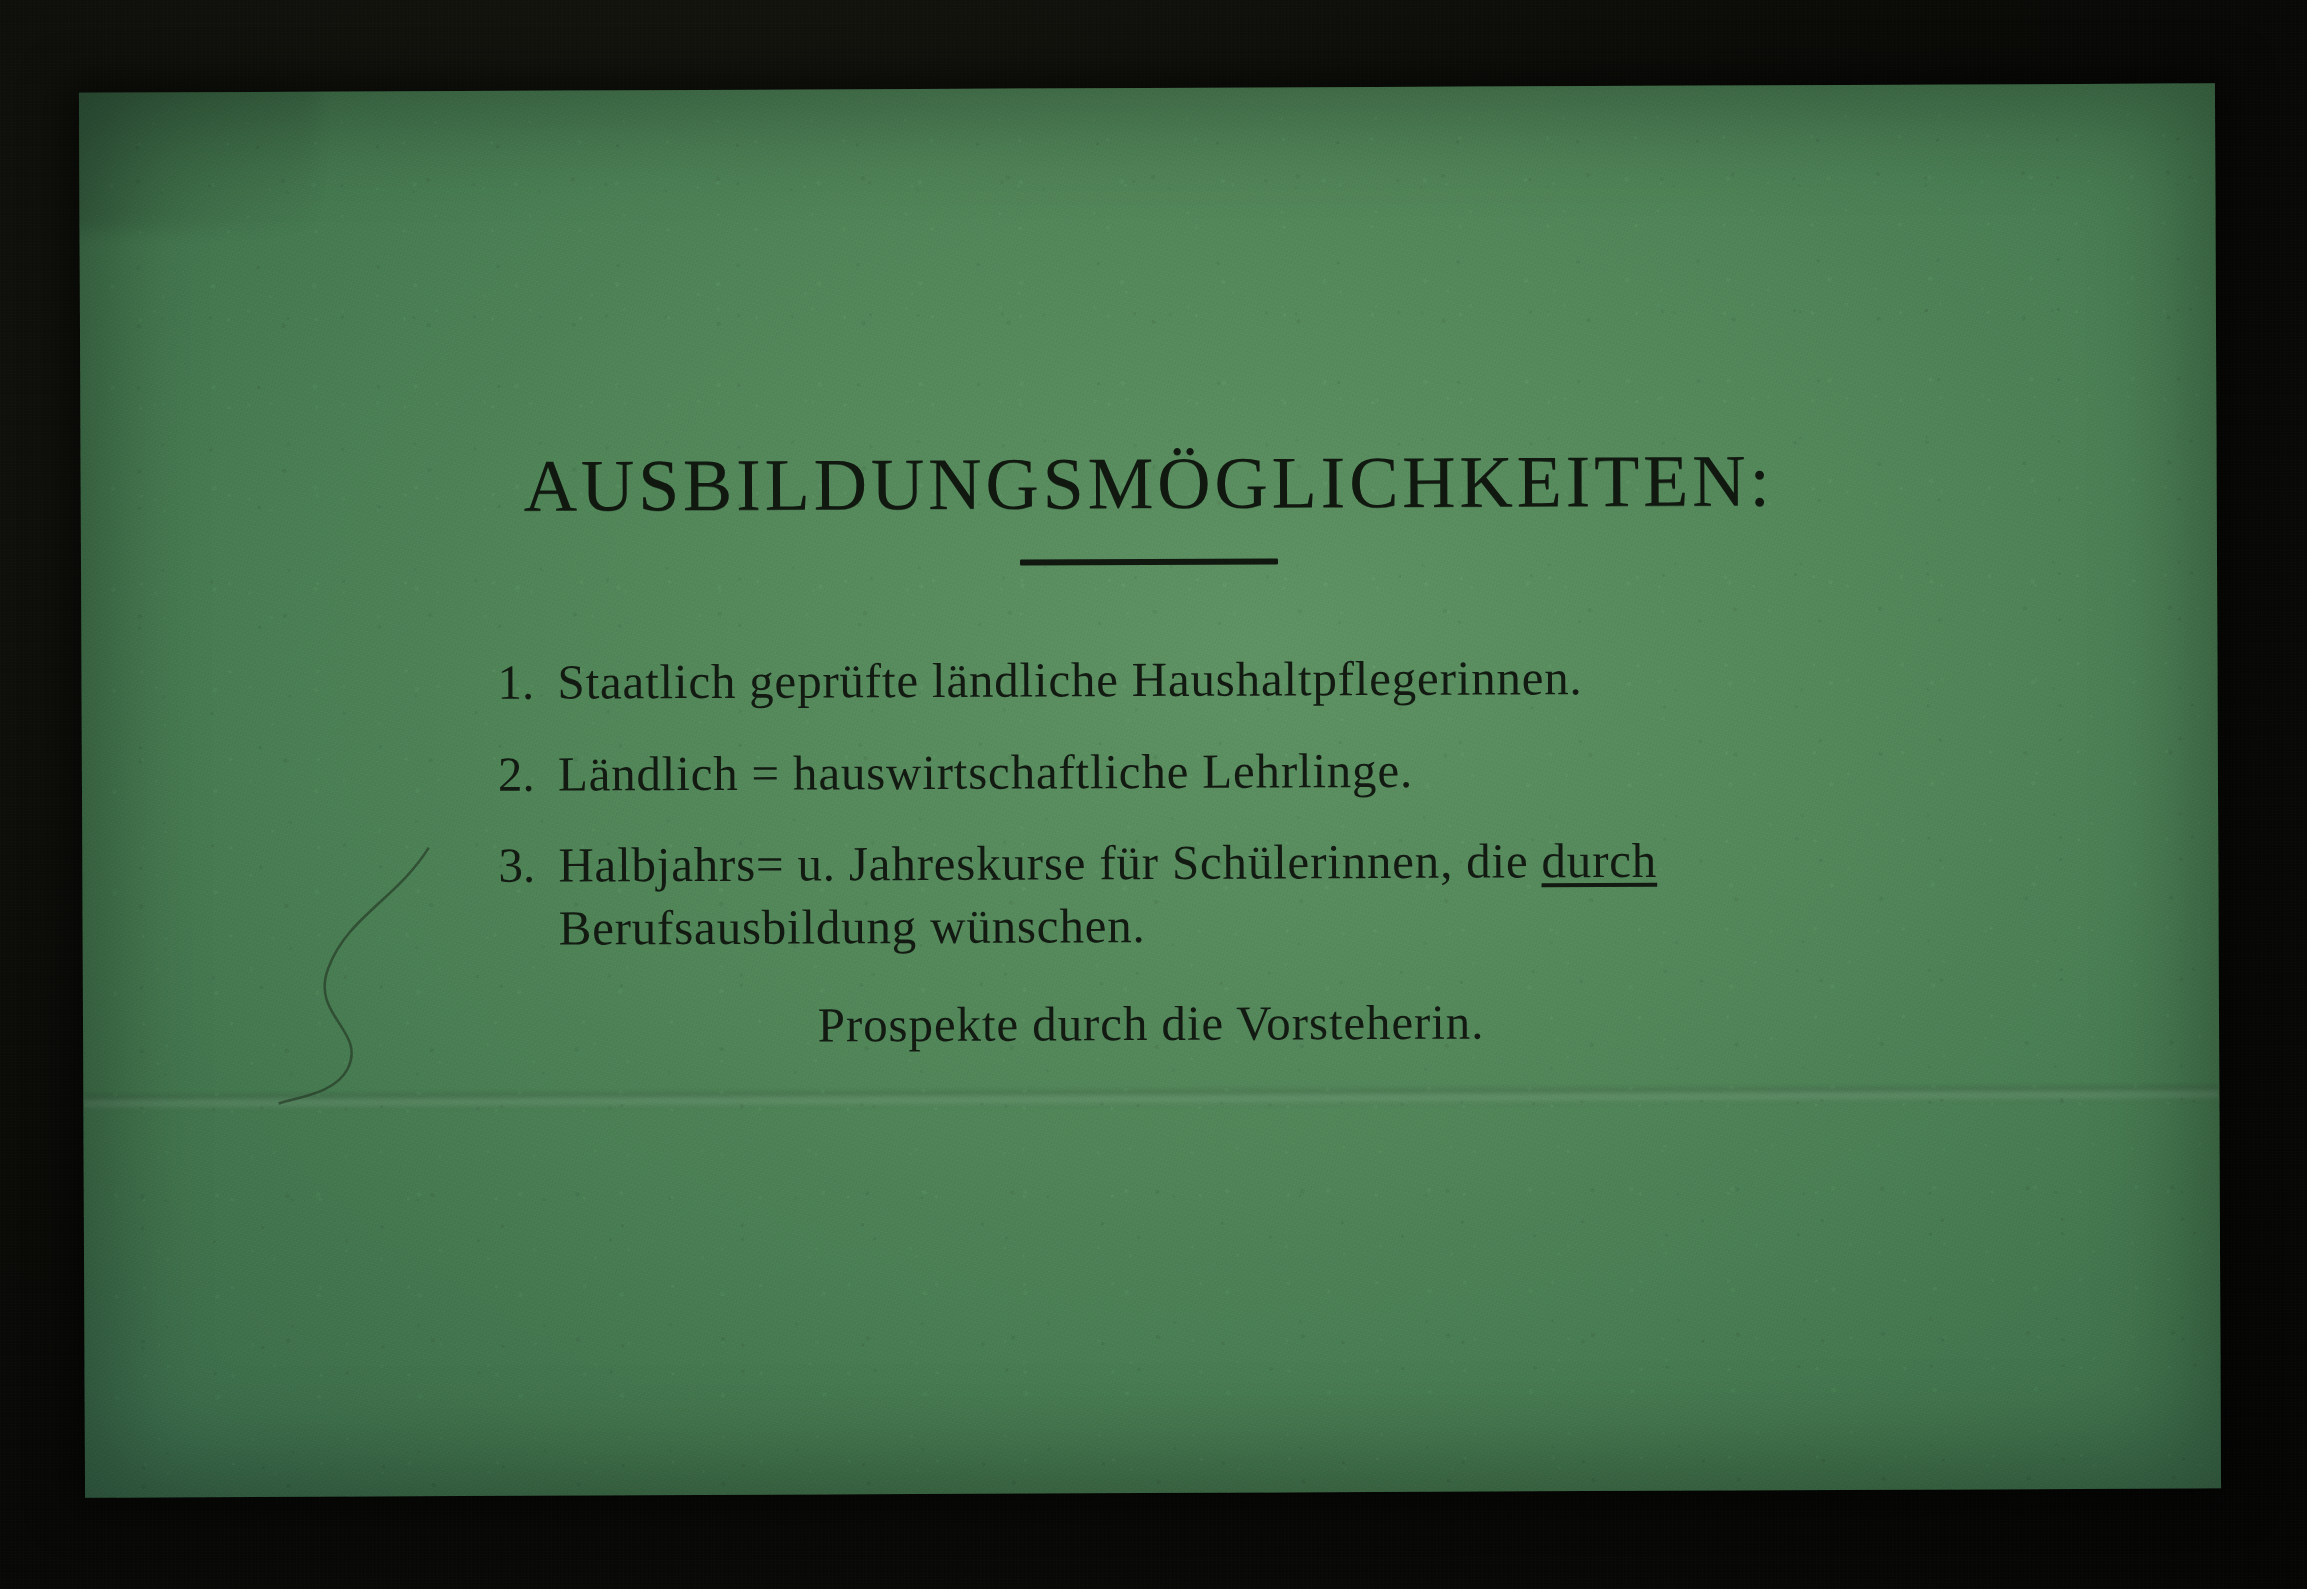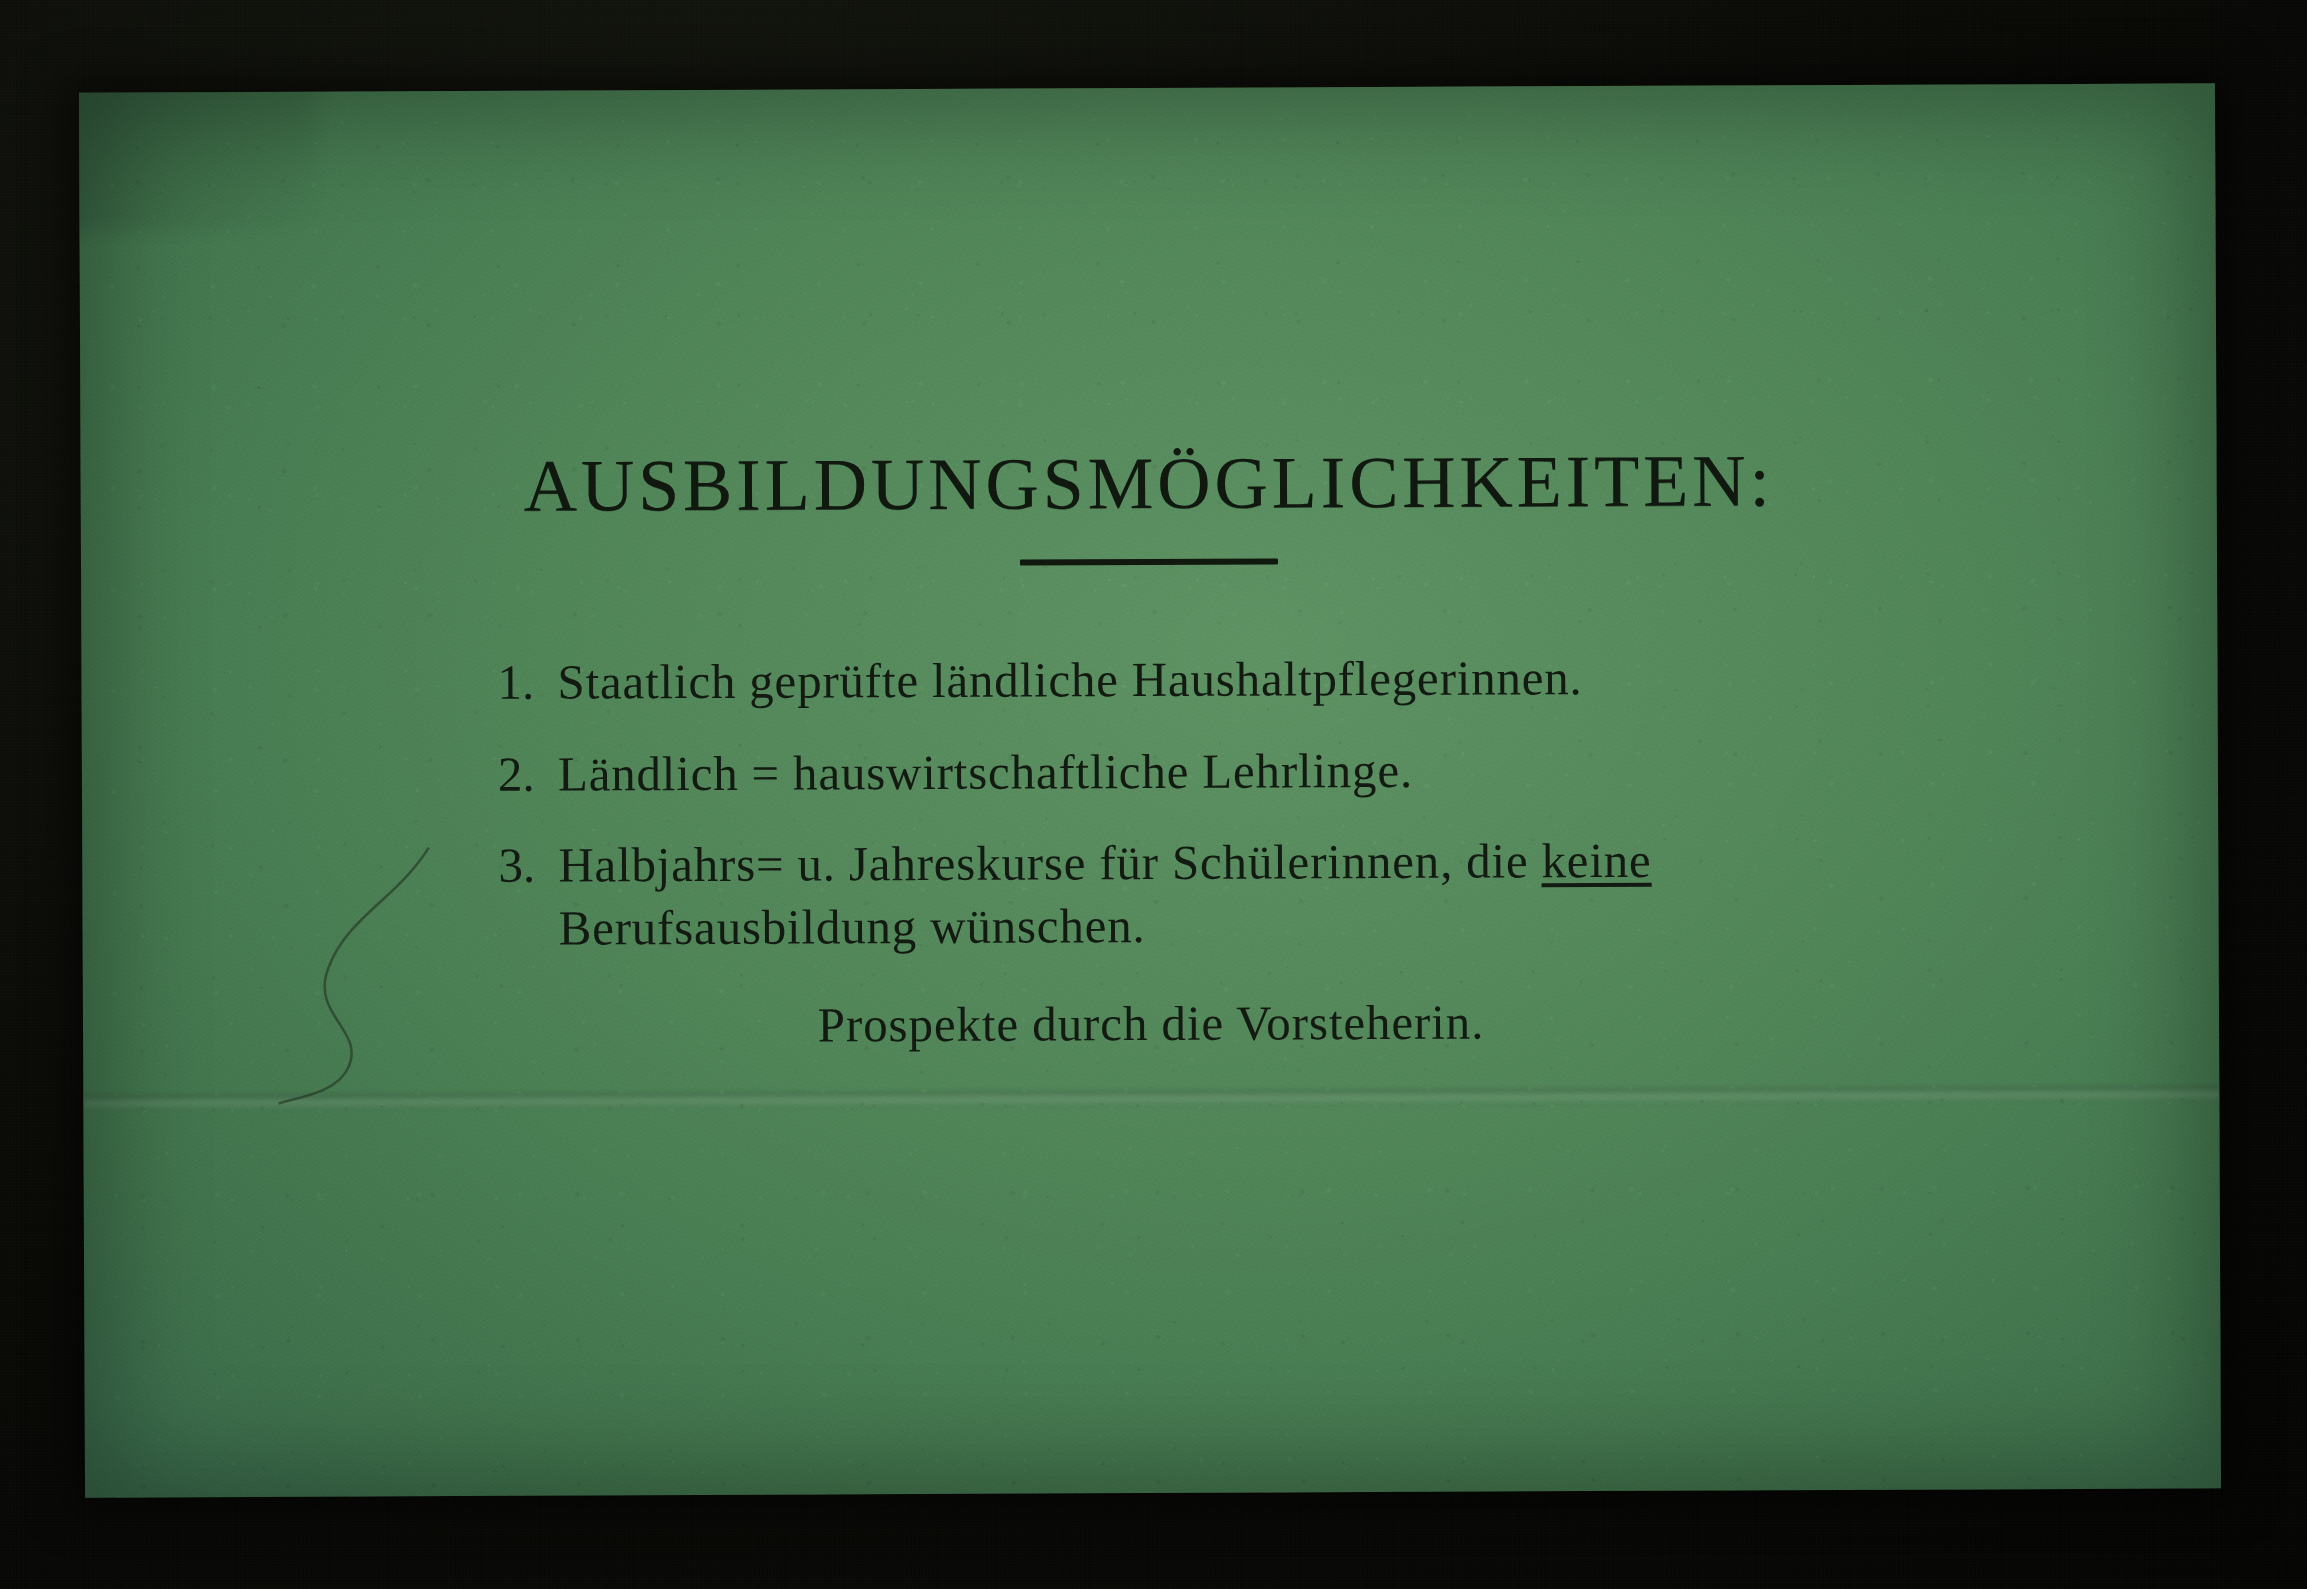--- a/index.html
+++ b/index.html
@@ -196,21 +196,21 @@
         <span class="list-text">Staatlich geprüfte ländliche Haushaltpflegerinnen.</span>
       </div>
 
       <div class="list-item">
         <span class="list-num">2.</span>
         <span class="list-text">Ländlich = hauswirtschaftliche Lehrlinge.</span>
       </div>
 
       <div class="list-item">
         <span class="list-num">3.</span>
-        <span class="list-text"><span>Halbjahrs= u. Jahreskurse für Schülerinnen, die </span><span class="u-keine">keine</span><span> Berufsausbildung wünschen.</span></span>
+        <span class="list-text"><span>Halbjahrs= u. Jahreskurse für Schülerinnen, die </span><span class="u-keine">durch</span><span> Berufsausbildung wünschen.</span></span>
       </div>
 
     </div>
 
     <div class="footer-note">Prospekte durch die Vorsteherin.</div>
 
   </div>
 
   <div class="vignette"></div>
 </div>

